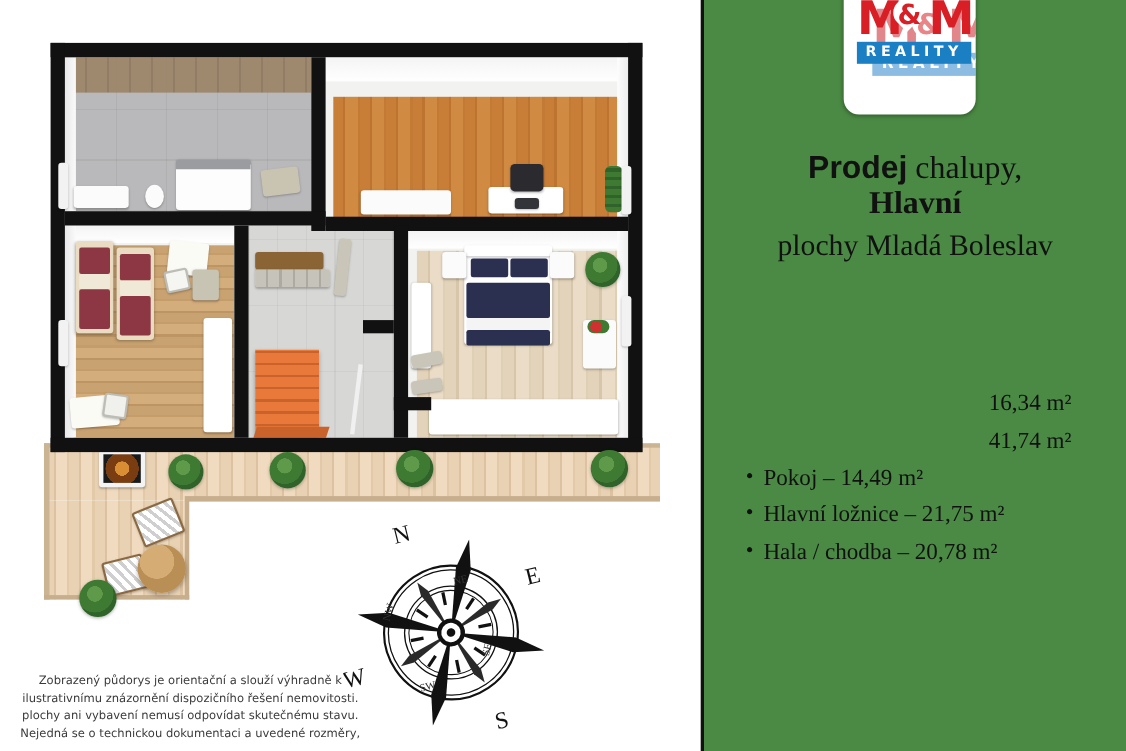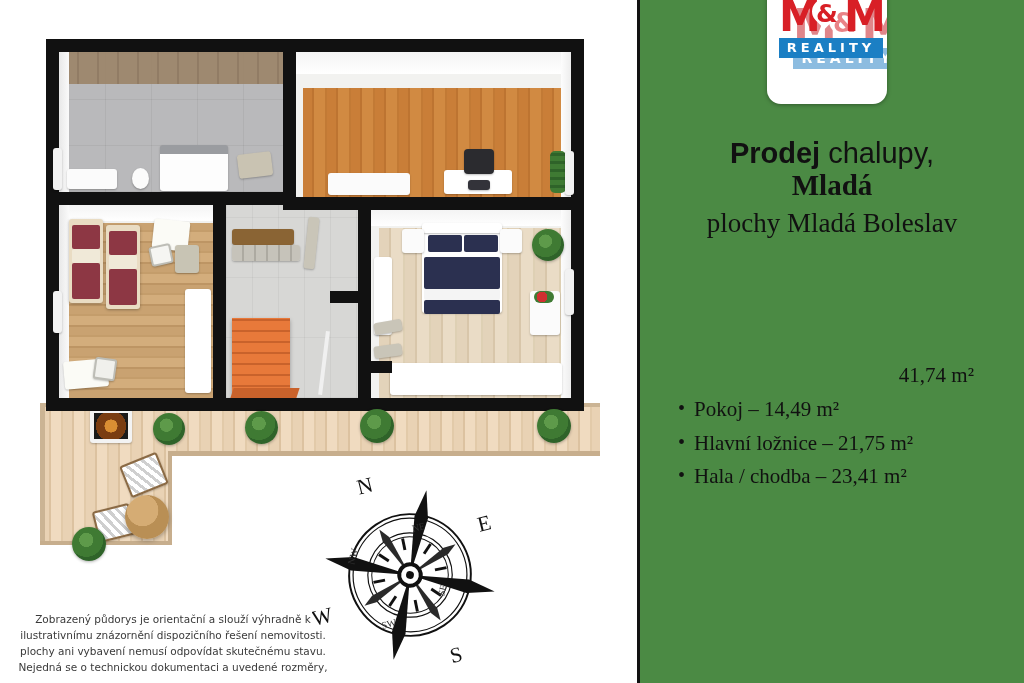--- a/index.html
+++ b/index.html
@@ -95,21 +95,21 @@
     text-align: center;
     color: #111111;
     line-height: 1.12;
   }
   .hl-line1 { font-size: 29px; }
   .hl-prodej {
     font-family: "Liberation Sans", sans-serif;
     font-weight: bold;
   }
   .hl-chalupy {
-    font-family: Liberation Sans, sans-serif;
+    font-family: Liberation Serif, serif;
     font-weight: normal;
     margin-top: 31px;
   }
   .hl-line2 {
     font-family: "Liberation Serif", serif;
     font-weight: bold;
     font-size: 29px;
   }
   .hl-line3 {
     font-family: "Liberation Serif", serif;
@@ -501,41 +501,42 @@
         <div class="logo-amp" style="left:37px; top:5px; font-size:25px; color:#d81f26;">&amp;</div>
         <div class="logo-reality" style="left:0; top:42px; width:104px; height:20px; font-size:13px;
                     line-height:20px; letter-spacing:4px;">REALITY</div>
       </div>
     </div>
 
     <div id="headline">
       <div class="hl-line1">
         <span class="hl-prodej">Prodej</span><span class="hl-chalupy"> chalupy,</span>
       </div>
-      <div class="hl-line2">Mladá</div>
+      <div class="hl-line2">Hlavní</div>
       <div class="hl-line3">plochy Mladá Boleslav</div>
     </div>
 
 
     <ul id="room-list" style="list-style:none;">
       <li class="room-item">
+        <span class="room-wrap">16,34 m²</span>
       </li>
       <li class="room-item">
         <span class="room-wrap">41,74 m²</span>
       </li>
       <li class="room-item">
         <span class="room-main">
           <span class="room-bullet">•</span><span>Pokoj – 14,49 m²</span>
         </span>
       </li>
       <li class="room-item">
         <span class="room-main">
           <span class="room-bullet">•</span><span>Hlavní ložnice – 21,75 m²</span>
         </span>
       </li>
       <li class="room-item">
         <span class="room-main">
-          <span class="room-bullet">•</span><span>Hala / chodba – 23,41 m²</span>
+          <span class="room-bullet">•</span><span>Hala / chodba – 20,78 m²</span>
         </span>
       </li>
     </ul>
   </div>
 </div>
 
 </body></html>

